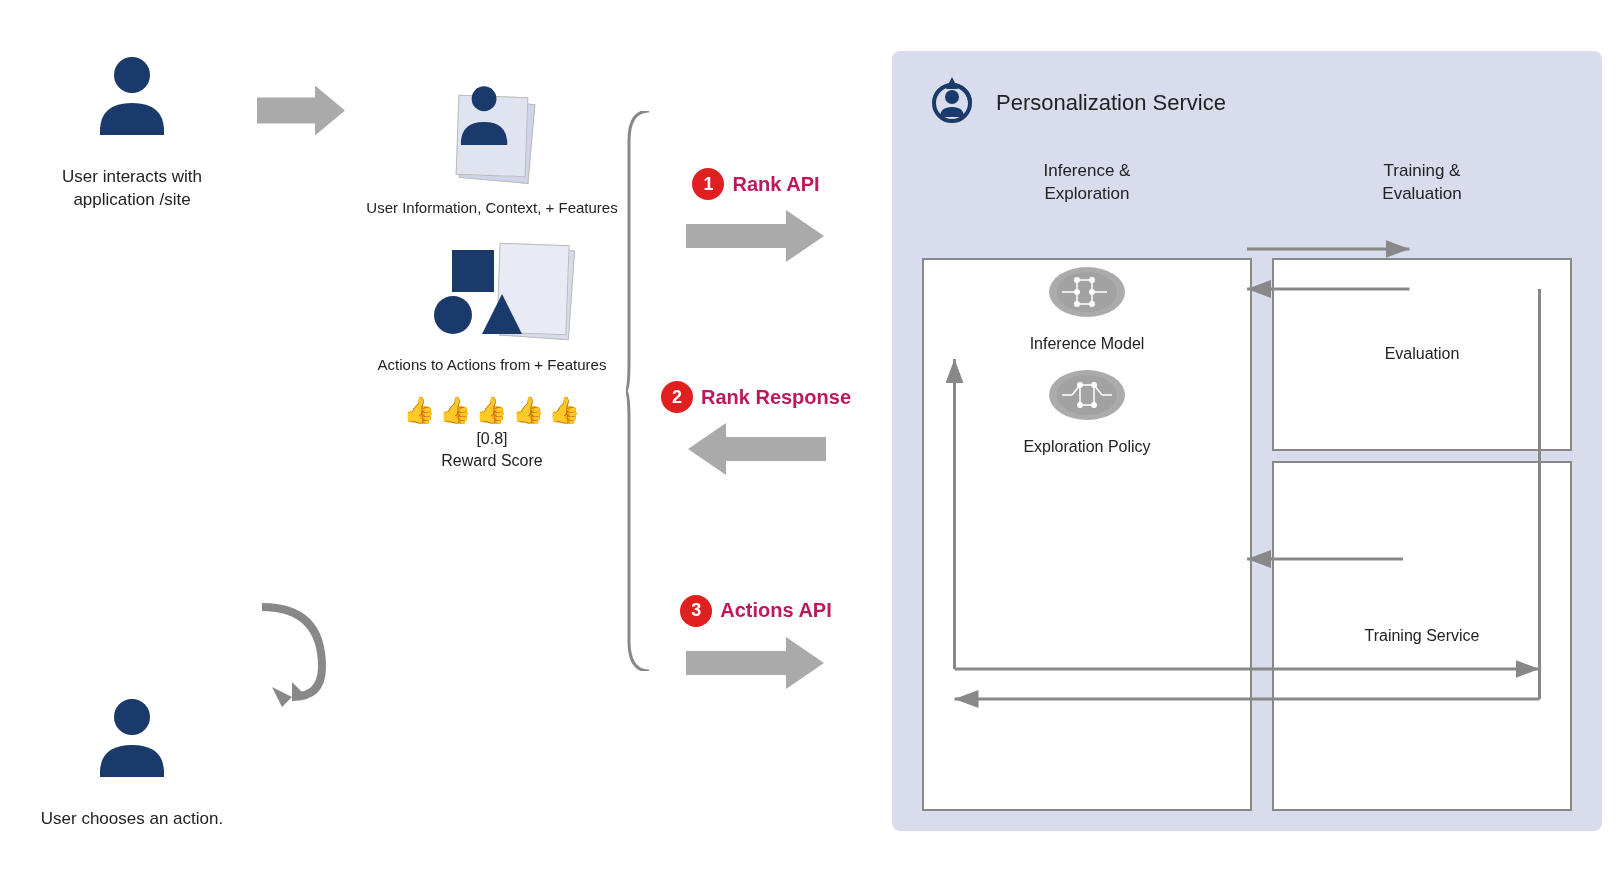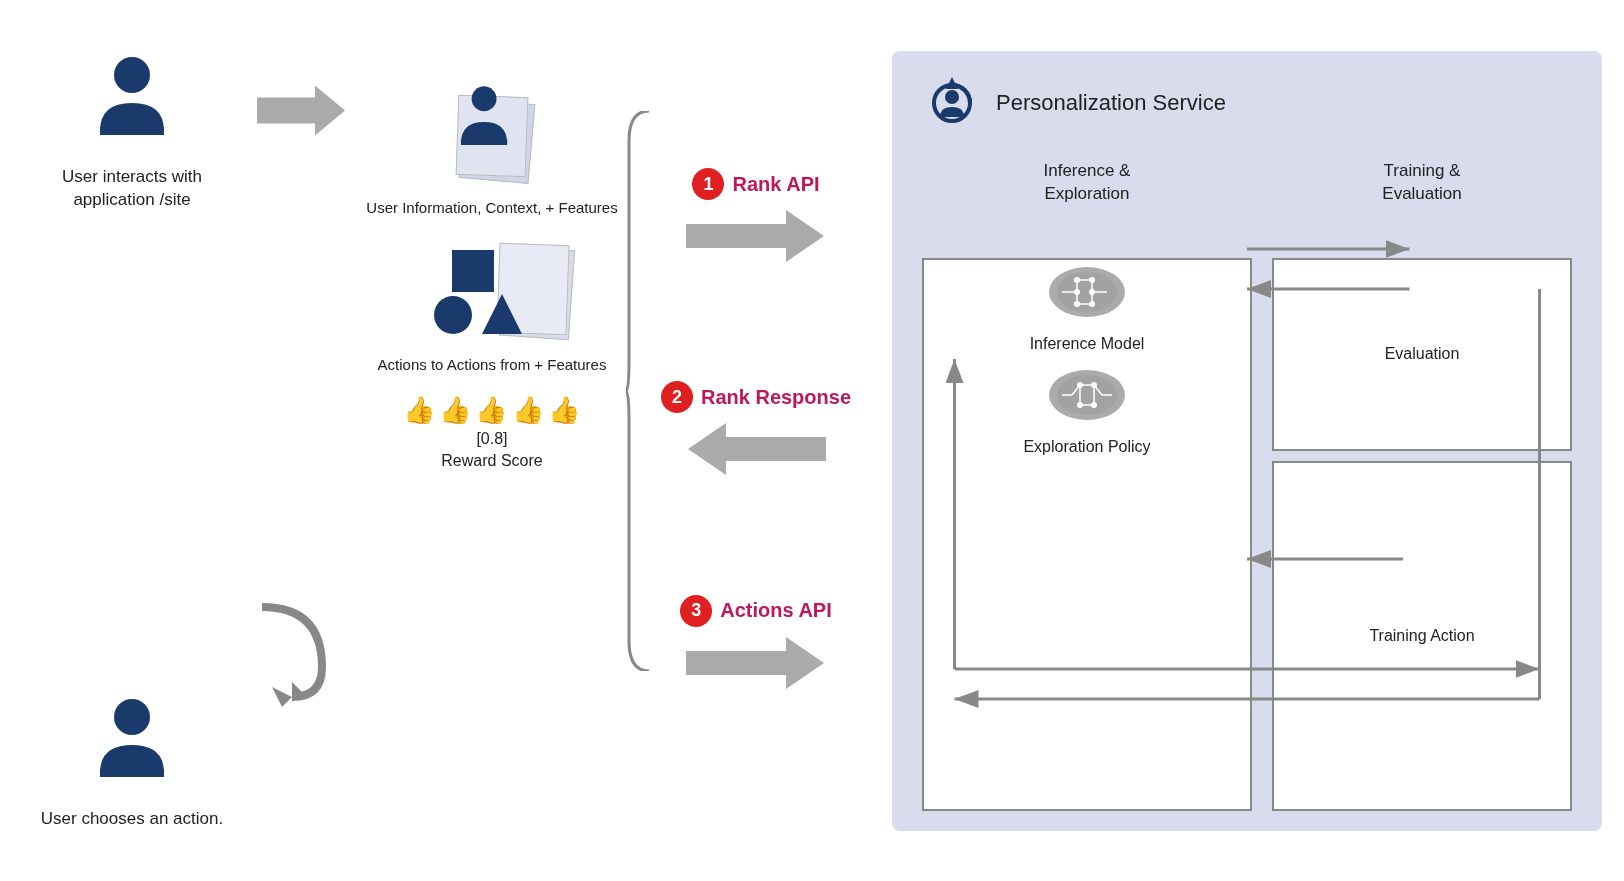--- a/index.html
+++ b/index.html
@@ -439,21 +439,21 @@
       </div>
 
       <div class="ps-col" style="flex:1;">
         <div class="ps-col-title" style="white-space:pre-line;">Training &amp;
 Evaluation</div>
         <div class="te-boxes">
           <div class="eval-box">
             <span>Evaluation</span>
           </div>
           <div class="training-box">
-            <span>Training Action</span>
+            <span>Training Service</span>
           </div>
         </div>
       </div>
 
       <svg style="position:absolute;top:0;left:0;width:100%;height:100%;pointer-events:none;">
 
         <defs>
           <marker id="arrowhead" markerWidth="8" markerHeight="6" refX="8" refY="3" orient="auto">
             <polygon points="0 0, 8 3, 0 6" fill="#888"></polygon>
           </marker>

